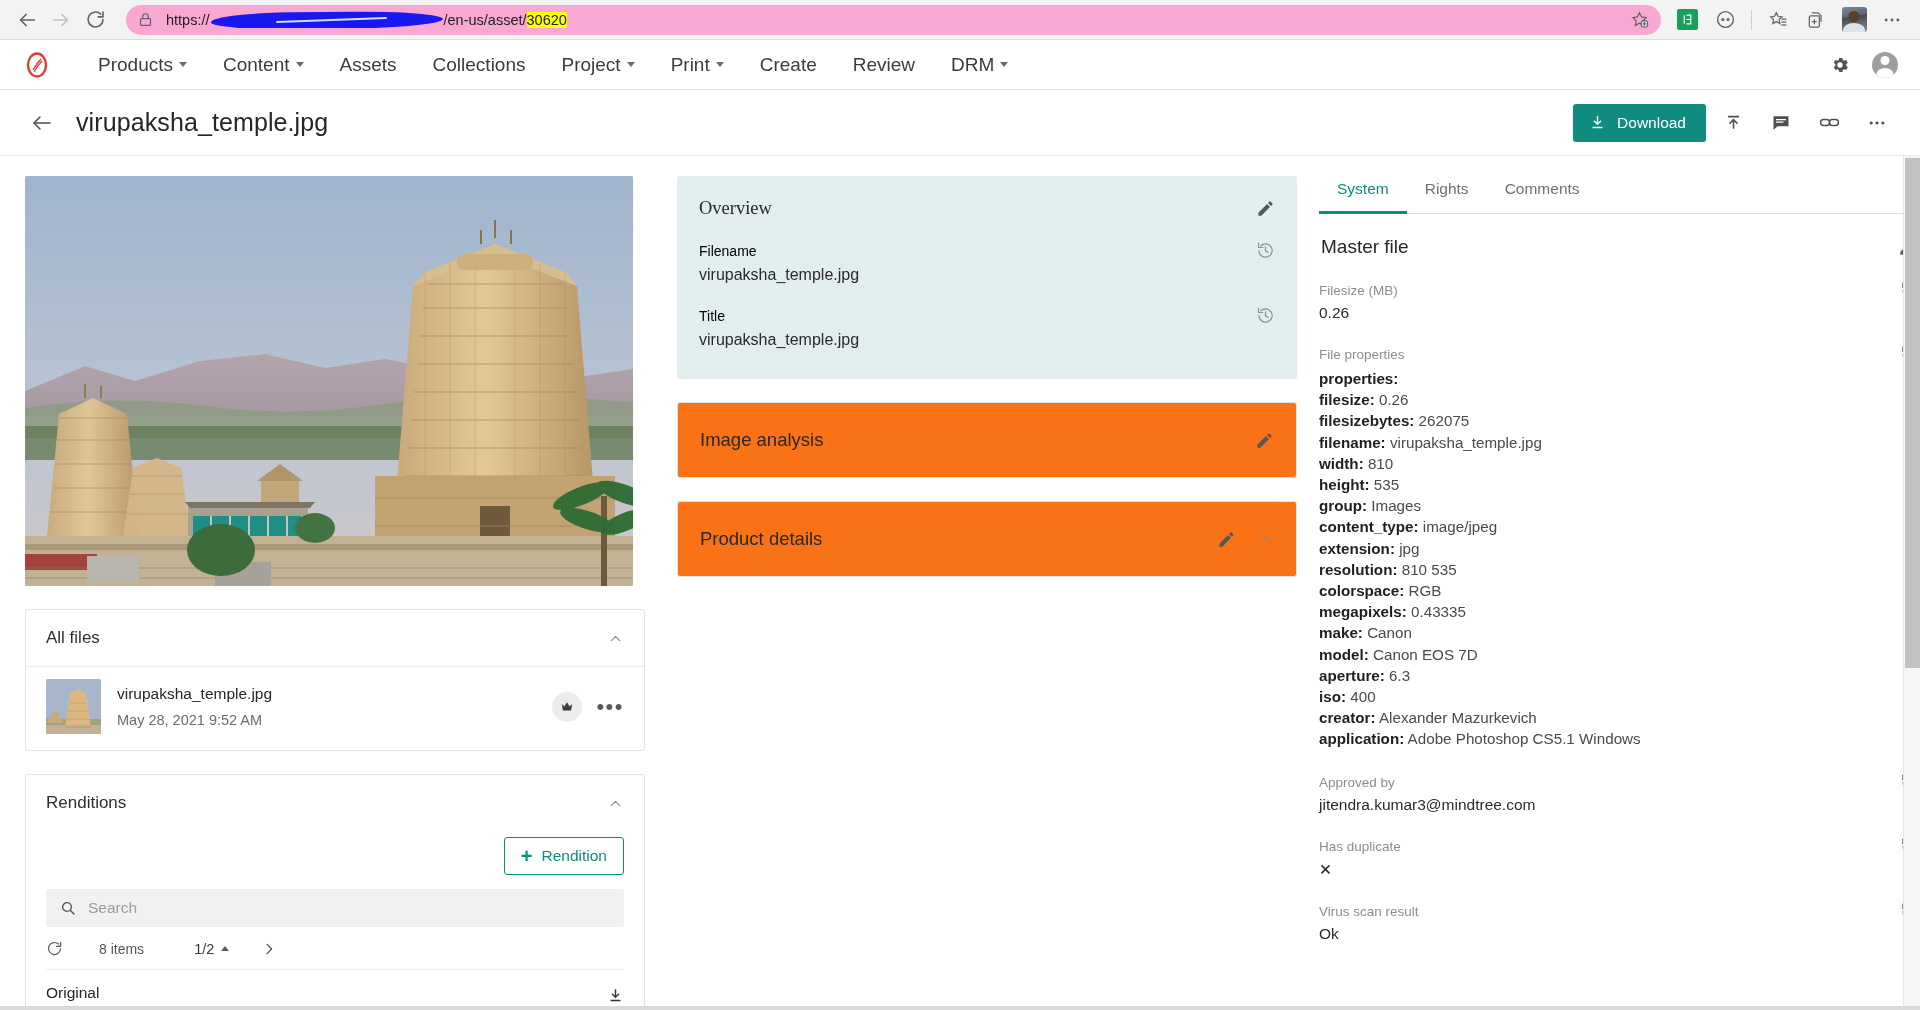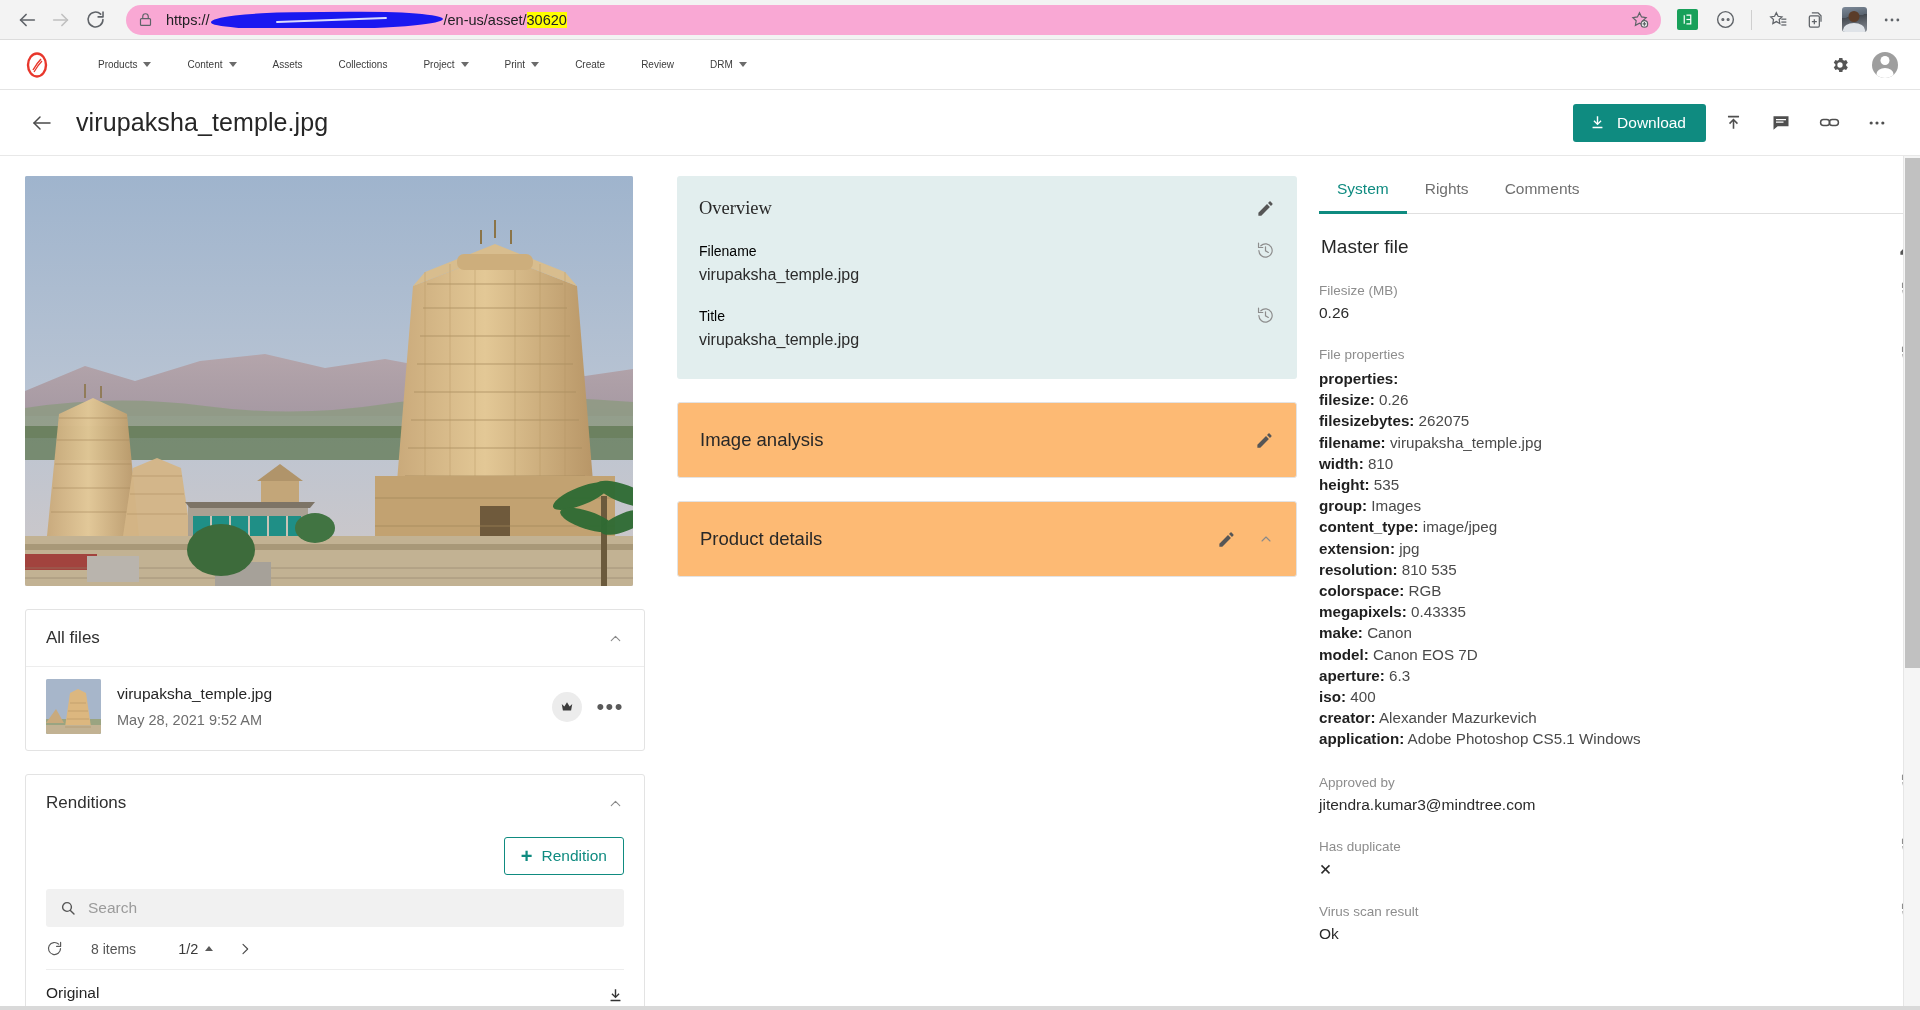--- a/index.html
+++ b/index.html
@@ -98,21 +98,21 @@
     border-bottom: 1px solid #e4e4e4;
   }
   .brand-logo {
     width: 30px; height: 30px; flex: 0 0 auto;
     margin-right: 28px;
     position: relative;
   }
   .brand-logo svg { display:block; }
   .nav-items { display: flex; align-items: center; gap: 0; }
   .nav-item {
-    font-size: 10px; color: #3c3c3c;
+    font-size: 19px; color: #3c3c3c;
     padding: 0 18px; display: flex; align-items: center; gap: 6px;
     cursor: pointer; white-space: nowrap;
   }
   .caret-dn {
     width:0;height:0;border-left:4px solid transparent;border-right:4px solid transparent;
     border-top:5px solid #6b6b6b; display:inline-block;
   }
   .nav-right { margin-left: auto; display:flex; align-items:center; gap: 22px; }
   .gear { color:#555; display:flex; }
   .user-circle {
@@ -196,39 +196,39 @@
   .plus-sym { font-size:20px; line-height:1; font-weight:600;}
   .search-box {
     background:#f1f1f1; border-radius:3px; height:38px;
     display:flex;align-items:center; gap:12px; padding:0 14px;
   }
   .search-box input {
     border:none;background:transparent;outline:none;flex:1;
     font-size:15.5px;color:#3a3a3a; font-family:"Liberation Sans", sans-serif;
   }
   .search-box input::placeholder{color:#9b9b9b;}
-  .pager { display:flex; align-items:center; gap:0; padding: 13px 0 12px; }
+  .pager { display:flex; align-items:center; gap:8px; padding: 13px 0 12px; }
   .pager .pg-refresh { color:#5a5a5a; display:flex; padding-right:28px; cursor:pointer;}
   .pager .pg-count { font-size:14px; color:#555; padding-right: 42px;}
   .pager .pg-idx { font-size:14.5px;color:#3a3a3a; display:flex;align-items:center;gap:7px; cursor:pointer;}
   .caret-up-sm{width:0;height:0;border-left:4px solid transparent;border-right:4px solid transparent;border-bottom:5px solid #5a5a5a;}
   .pg-next{ color:#4a4a4a; display:flex; padding-left: 24px; cursor:pointer;}
   .rend-item {
     border-top:1px solid #ededed; padding: 14px 0 10px;
     display:flex; align-items:flex-start;
   }
   .rend-item .ri-name{font-size:15.5px;color:#262626;margin-bottom:10px;}
   .rend-dl{margin-left:auto;color:#333;display:flex;align-items:center;height:22px;cursor:pointer;}
 
   
   .panel {
     border-radius:3px; margin-bottom: 23px;
   }
   .panel-overview{ background:#e2eeee; padding: 22px 22px 30px; }
-  .panel-plain{ background:#fdba74;border:1px solid #e3e3e3; }
+  .panel-plain{ background:#f97316;border:1px solid #e3e3e3; }
   .panel-hdr{display:flex;align-items:center;}
   .panel-hdr .pt{font-size:18.5px;color:#282828;font-family:Liberation Serif, serif;}
   .panel-hdr-icons{margin-left:auto;display:flex;align-items:center;gap:22px;}
   .pencil{color:#565656;display:flex;cursor:pointer;}
   .field{ margin-top: 24px; position:relative; }
   .field .lbl{font-size:14px;color:#000000;margin-bottom:7px;}
   .field .val{font-size:16px;color:#2b2b2b;}
   .hist{position:absolute;right:0;top:-2px;color:#8d8d8d;cursor:pointer;display:flex;}
   .panel-plain .phrow{ padding: 26px 22px; display:flex; align-items:center; }
   .panel-plain .phrow .pt{font-size:18.5px;color:#282828;}

